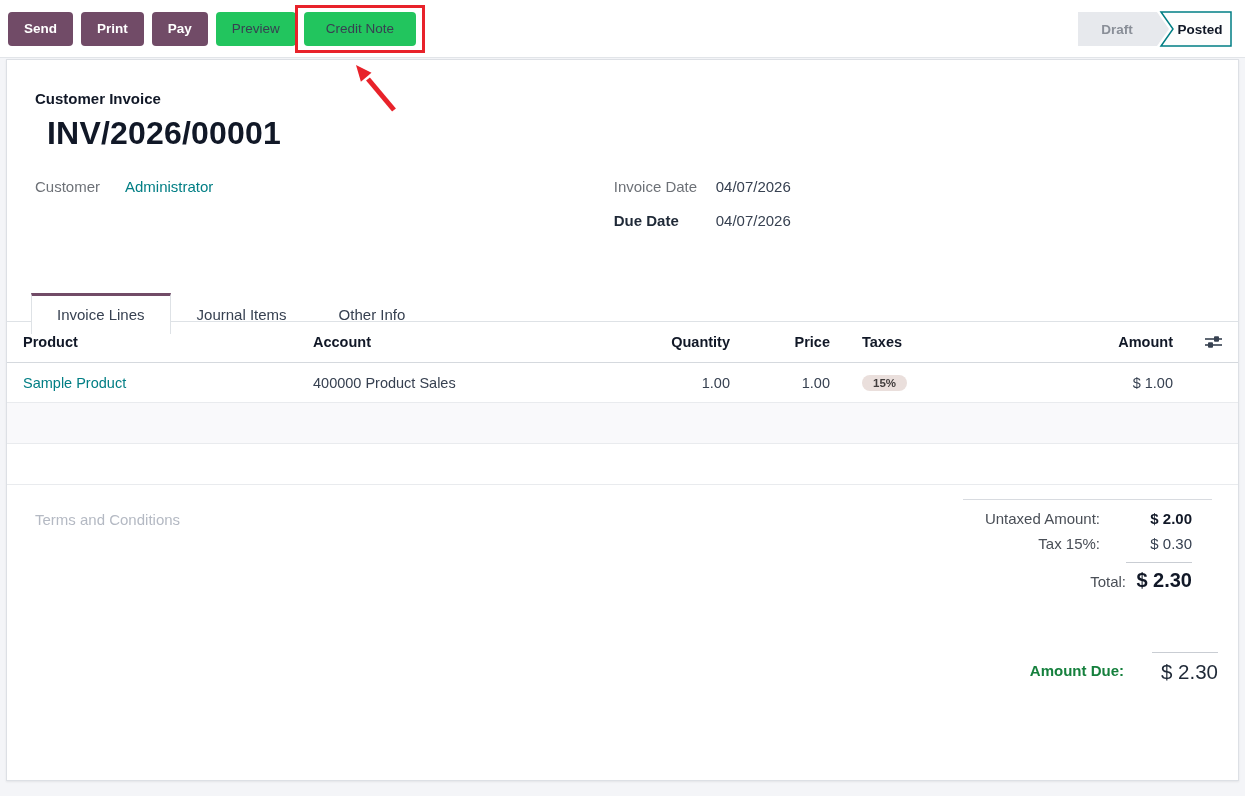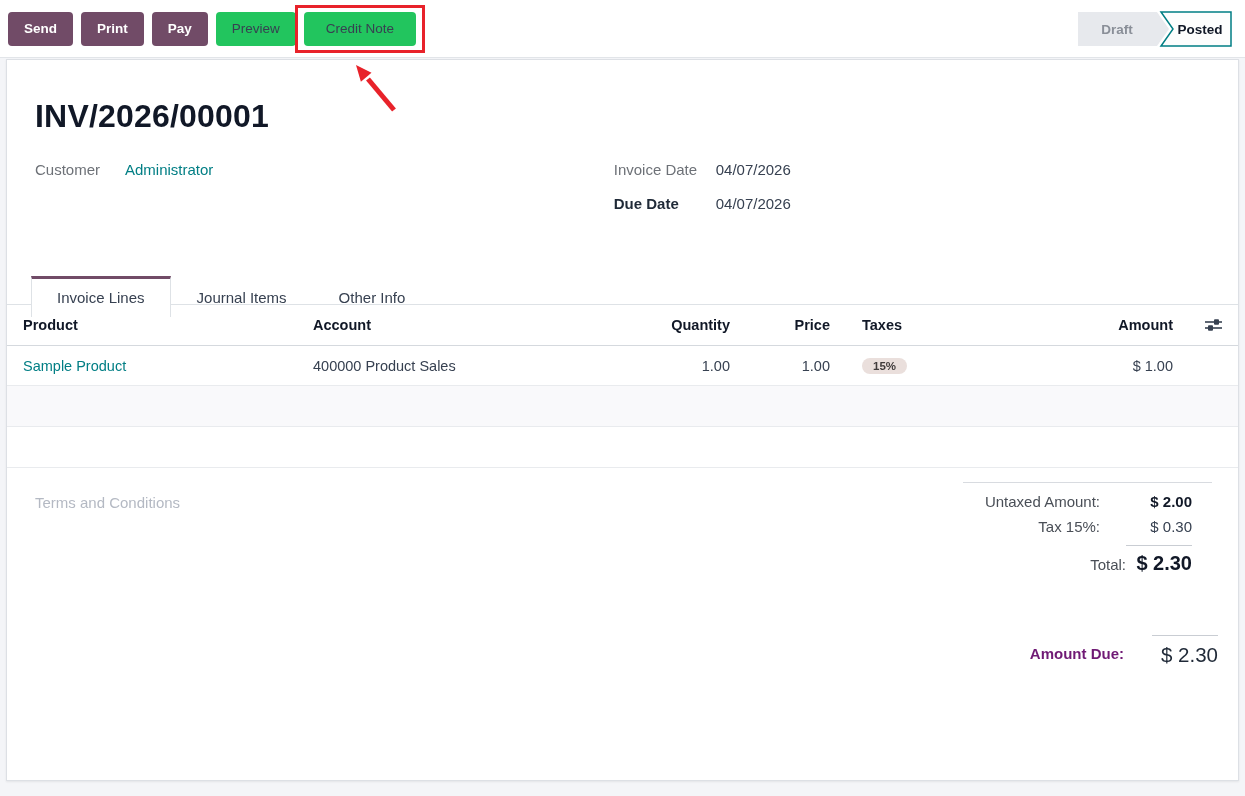--- a/index.html
+++ b/index.html
@@ -31,21 +31,21 @@
   .arrow-annotation { position:absolute; left:348px; top:60px; z-index:5; pointer-events:none; }
 
   
   .sheet {
     margin:1px 6px 0 6px; background:#fff; height:722px;
     border:1px solid #dde0e5; box-shadow:0 1px 2px rgba(0,0,0,.07);
     position:relative;
   }
   .sheet-pad { padding:30px 26px 0 28px; }
   .doc-type { font-size:15px; font-weight:700; color:#111827; }
-  .doc-number { font-size:32px; font-weight:700; color:#111827; margin:8px 0 26px; letter-spacing:.2px; }
+  .doc-number { font-size:32px; font-weight:700; color:#111827; margin:8px 12px 26px; letter-spacing:.2px; }
 
   .fields { display:flex; }
   .field-row { display:flex; margin-bottom:17px; align-items:baseline; }
   .field-label { color:#6d7177; font-size:15px; width:90px; flex:none; }
   .field-label.bold { color:#1f2937; font-weight:700; }
   .field-value { color:#374151; font-size:15px; }
   .link { color:#017E84; text-decoration:none; cursor:pointer; }
   .col-left { width:49%; }
   .col-right { width:51%; padding-left:2px; }
   .col-right .field-label { width:102px; }
@@ -77,21 +77,21 @@
   .terms { color:#b4b9c3; font-size:15px; margin-top:12px; cursor:text; }
   .totals { margin-left:auto; width:249px; border-top:1px solid #d8dbe0; padding:10px 20px 0 0; }
   .t-row { display:flex; justify-content:flex-end; align-items:baseline; margin-bottom:8px; }
   .t-label { color:#4a4f57; font-size:15px; }
   .t-value { width:92px; text-align:right; font-size:15px; color:#374151; }
   .t-value.bold { font-weight:700; color:#111827; }
   .t-row.total .t-value { font-size:20px; font-weight:700; color:#111827;
     border-top:1px solid #c9cdd3; padding-top:6px; margin-top:2px; width:66px; }
   .amount-due { display:flex; justify-content:flex-end; align-items:flex-start;
     padding-right:20px; margin-top:52px; }
-  .ad-label { color:#701a75; font-weight:700; font-size:15px; margin-top:10px; }
+  .ad-label { color:#15803d; font-weight:700; font-size:15px; margin-top:10px; }
   .ad-value { width:66px; text-align:right; font-size:20.5px; color:#1f2937;
     border-top:1px solid #c9cdd3; margin-left:28px; padding-top:7px; }
 </style>
 </head>
 <body>
 
 <div class="toolbar">
   <button class="btn btn-primary">Send</button>
   <button class="btn btn-primary">Print</button>
   <button class="btn btn-primary">Pay</button>
@@ -109,20 +109,21 @@
   </svg>
 </div>
 
 <svg class="arrow-annotation" width="56" height="54" viewBox="0 0 56 54">
   <line x1="20" y1="19" x2="46" y2="50" stroke="#e8222a" stroke-width="5"></line>
   <polygon points="8,5 23.5,12.7 12.9,21.7" fill="#e8222a"></polygon>
 </svg>
 
 <div class="sheet">
   <div class="sheet-pad">
+    <div class="doc-type">Customer Invoice</div>
     <div class="doc-number">INV/2026/00001</div>
 
     <div class="fields">
       <div class="col-left">
         <div class="field-row">
           <span class="field-label">Customer</span>
           <a class="field-value link">Administrator</a>
         </div>
       </div>
       <div class="col-right">

